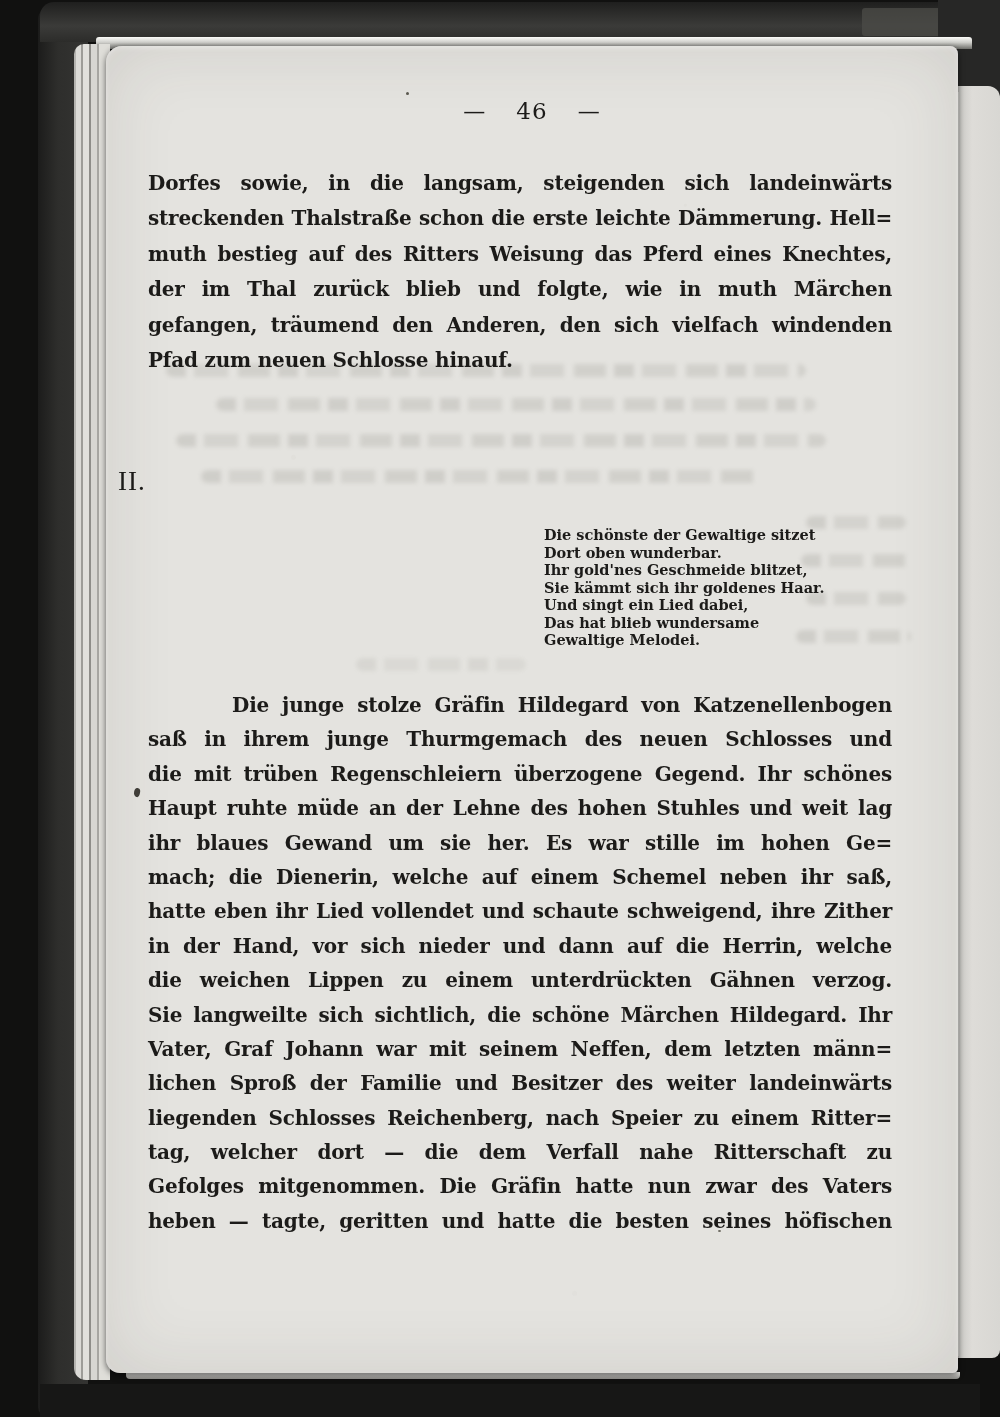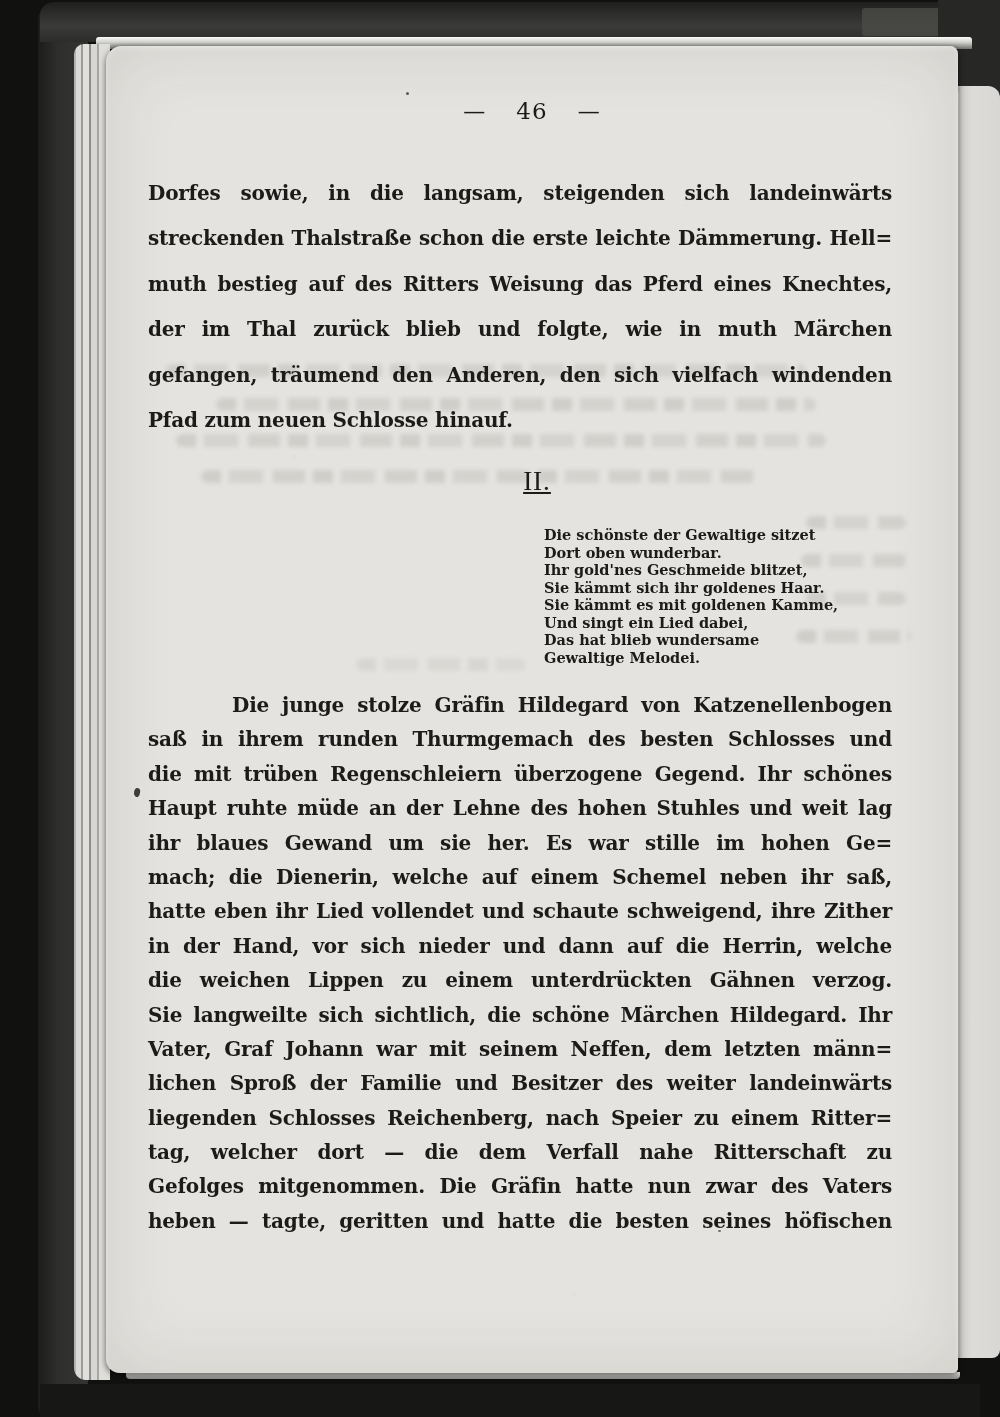--- a/index.html
+++ b/index.html
@@ -40,27 +40,27 @@
            radial-gradient(circle at 55% 94%, rgba(120,115,100,.05) 0 2px, transparent 3px);}
 
   .ink{color:#1c1b19;}
   .pagenum{position:absolute;left:0;top:52px;width:100%;display:flex;justify-content:center;align-items:center;gap:30px;
            font-size:23px;letter-spacing:1px;}
   .pagenum .dash{font-size:22px;}
 
   .textcol{position:absolute;left:42px;width:744px;}
   .bline{height:34.4px;line-height:34.4px;font-size:20px;font-weight:bold;letter-spacing:-.2px;
          text-align:justify;text-align-last:justify;white-space:nowrap;overflow:visible;}
-  .p1{top:120px;} .p1 .bline{height:35.4px;line-height:35.4px;margin-top:10px;}
+  .p1{top:120px;} .p1 .bline{height:35.4px;line-height:35.4px;}
   .p1 .bline:last-child{text-align-last:left;}
   .p2{top:642px;}
   .p2 .bline:first-child{padding-left:84px;}
 
-  .chapter{position:absolute;left:5px;top:420px;width:100%;text-align:center;
-           font-size:27px;font-weight:normal;letter-spacing:1px;font-family:"Liberation Serif","DejaVu Serif",serif;text-decoration:underline;}
+  .chapter{position:absolute;left:12px;top:420px;width:100%;text-align:left;
+           font-size:27px;font-weight:normal;letter-spacing:1px;font-family:"Liberation Serif","DejaVu Serif",serif;}
 
   .poem{position:absolute;left:438px;top:480px;width:330px;}
   .poem .vline{height:17.5px;line-height:17.5px;font-size:14.5px;font-weight:bold;letter-spacing:0;white-space:nowrap;}
 
   
   .ghost{position:absolute;height:13px;border-radius:7px;filter:blur(2.2px);opacity:.5;
          background:repeating-linear-gradient(90deg,rgba(122,120,112,.38) 0 20px,rgba(122,120,112,0) 20px 28px,
                      rgba(122,120,112,.30) 28px 62px,rgba(122,120,112,0) 62px 72px,rgba(122,120,112,.34) 72px 104px,
                      rgba(122,120,112,0) 104px 112px);}
   .ink-spot{position:absolute;left:28px;top:742px;width:6px;height:9px;background:#3f3d38;border-radius:50% 50% 40% 60%;
@@ -116,29 +116,28 @@
         <div class="bline">Pfad zum neuen Schlosse hinauf.</div>
       </div>
 
     <div class="chapter">II.</div>
 
     <div class="poem">
         <div class="vline">Die schönste der Gewaltige sitzet</div>
         <div class="vline">Dort oben wunderbar.</div>
         <div class="vline">Ihr gold'nes Geschmeide blitzet,</div>
         <div class="vline">Sie kämmt sich ihr goldenes Haar.</div>
-        <div class="vline">Sie kämmt es mit goldenen Kamme,</div>
         <div class="vline">Und singt ein Lied dabei,</div>
         <div class="vline">Das hat blieb wundersame</div>
         <div class="vline">Gewaltige Melodei.</div>
       </div>
 
     <div class="textcol p2">
         <div class="bline">Die junge stolze Gräfin Hildegard von Katzenellenbogen</div>
-        <div class="bline">saß in ihrem runden Thurmgemach des besten Schlosses und</div>
+        <div class="bline">saß in ihrem junge Thurmgemach des neuen Schlosses und</div>
         <div class="bline">die mit trüben Regenschleiern überzogene Gegend.  Ihr schönes</div>
         <div class="bline">Haupt ruhte müde an der Lehne des hohen Stuhles und weit lag</div>
         <div class="bline">ihr blaues Gewand um sie her.  Es war stille im hohen Ge=</div>
         <div class="bline">mach; die Dienerin, welche auf einem Schemel neben ihr saß,</div>
         <div class="bline">hatte eben ihr Lied vollendet und schaute schweigend, ihre Zither</div>
         <div class="bline">in der Hand, vor sich nieder und dann auf die Herrin, welche</div>
         <div class="bline">die weichen Lippen zu einem unterdrückten Gähnen verzog.</div>
         <div class="bline">Sie langweilte sich sichtlich, die schöne Märchen Hildegard.  Ihr</div>
         <div class="bline">Vater, Graf Johann war mit seinem Neffen, dem letzten männ=</div>
         <div class="bline">lichen Sproß der Familie und Besitzer des weiter landeinwärts</div>

